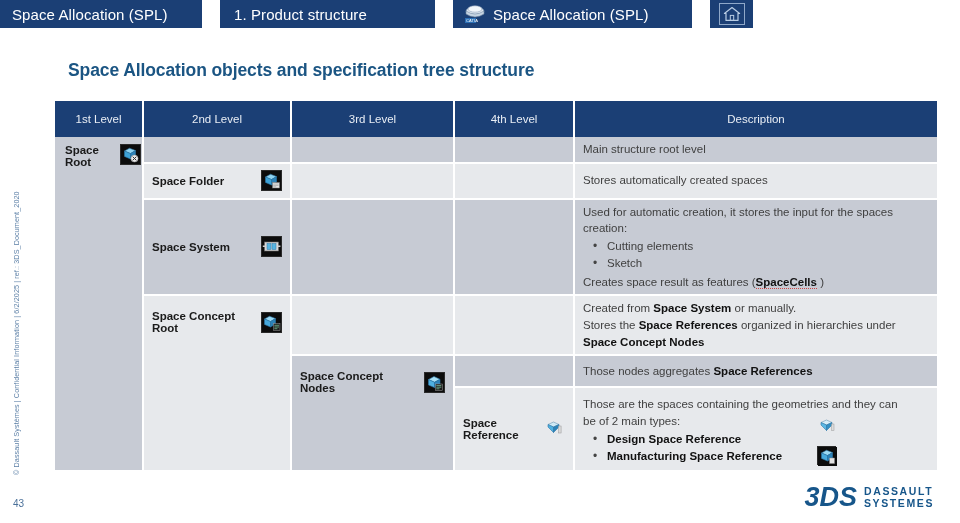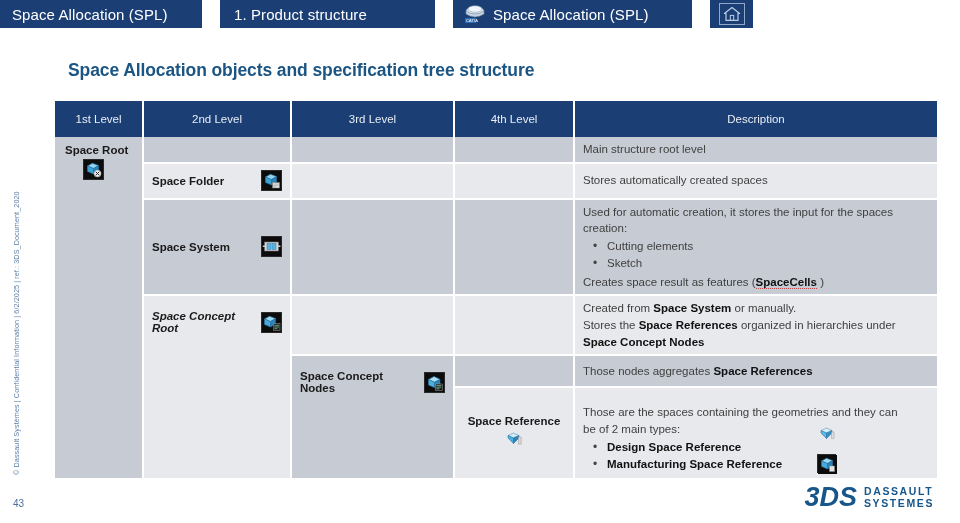--- a/index.html
+++ b/index.html
@@ -114,21 +114,21 @@
     font-weight: bold;
     color: #1a1a1a;
     font-size: 11.5px;
   }
   .cellflex {
     display: flex; align-items: center;
     justify-content: space-between;
     gap: 8px;
   }
   .cellcenter {
-    display: flex; flex-direction: column;
+    display: flex; 
     align-items: center; gap: 3px;
   }
   .desc { line-height: 1.45; color: #3f3f3f; }
   .desc b { color: #111; }
   .desc ul { list-style: none; margin: 1px 0 1px 6px; }
   .desc li { position: relative; padding-left: 18px; line-height: 1.5; }
   .desc li:before {
     content: "\2022";
     position: absolute; left: 4px; top: -1px;
     font-size: 12px; color: #444;
@@ -296,21 +296,21 @@
           <ul>
             <li>Cutting elements</li>
             <li>Sketch</li>
           </ul>
           <div><span>Creates space result as features (</span><b class="underline-red">SpaceCells</b><span> )</span></div>
         </div>
       </td>
     </tr>
 
     <tr>
-      <td class="sh-light" rowspan="3" style="vertical-align:top; padding-top:14px;font-style:italic;">
+      <td class="sh-light" rowspan="3" style="vertical-align:top; padding-top:14px;">
         <div class="cellflex">
           <span class="lbl">Space Concept Root</span>
           <span class="ico">
             <svg width="19" height="19" viewBox="0 0 19 19">
               <rect width="19" height="19" fill="#0c0c0c"></rect>
               <path d="M2.5 6 L7.5 3.2 L13.5 5.6 L8.5 8.6 Z" fill="#9bd9f2" stroke="#2e77a8" stroke-width="0.6"></path>
               <path d="M2.5 6 L2.5 11.4 L8.5 14 L8.5 8.6 Z" fill="#47a9dc" stroke="#2e77a8" stroke-width="0.6"></path>
               <path d="M8.5 8.6 L8.5 14 L13.5 11 L13.5 5.6 Z" fill="#2b82b8" stroke="#2e77a8" stroke-width="0.6"></path>
               <rect x="11.5" y="10.5" width="6.5" height="7" fill="#1f1f1f" stroke="#9a9a9a" stroke-width="0.5"></rect>
               <path d="M12.4 12.3 h4.6 M12.4 14 h4.6 M12.4 15.7 h3" stroke="#7fd0a0" stroke-width="0.7"></path>
@@ -357,21 +357,21 @@
           <span class="ico nobg">
             <svg width="19" height="19" viewBox="0 0 19 19">
               <path d="M4 5.5 L9.5 3 L15 5.5 L9.5 8 Z" fill="#cfe9f5" stroke="#6a95b3" stroke-width="0.6"></path>
               <path d="M4 5.5 L4 8 L9.5 13.5 L9.5 8 Z" fill="#4fb0e0" stroke="#2e77a8" stroke-width="0.6"></path>
               <path d="M9.5 8 L9.5 13.5 L15 8 L15 5.5 Z" fill="#2b82b8" stroke="#2e77a8" stroke-width="0.6"></path>
               <rect x="14.5" y="7" width="2.6" height="7" fill="#d9d9d9" stroke="#999" stroke-width="0.5"></rect>
             </svg>
           </span>
         </div>
       </td>
-      <td class="sh-light" style="height:72px; padding-top:16px;">
+      <td class="sh-light" style="height:72px; padding-top:8px;">
         <div class="desc">
           <div style="max-width:320px;">Those are the spaces containing the geometries and they can be of 2 main types:</div>
           <ul>
             <li>
               <b>Design Space Reference</b>
               <span class="ico nobg" style="position:absolute; left:228px; top:-14px; width:19px; height:19px;">
                 <svg width="19" height="19" viewBox="0 0 19 19">
                   <path d="M4 5.5 L9.5 3 L15 5.5 L9.5 8 Z" fill="#d8eef8" stroke="#6a95b3" stroke-width="0.6"></path>
                   <path d="M4 5.5 L4 8 L9.5 13.5 L9.5 8 Z" fill="#5bb8e4" stroke="#2e77a8" stroke-width="0.6"></path>
                   <path d="M9.5 8 L9.5 13.5 L15 8 L15 5.5 Z" fill="#3490c4" stroke="#2e77a8" stroke-width="0.6"></path>

